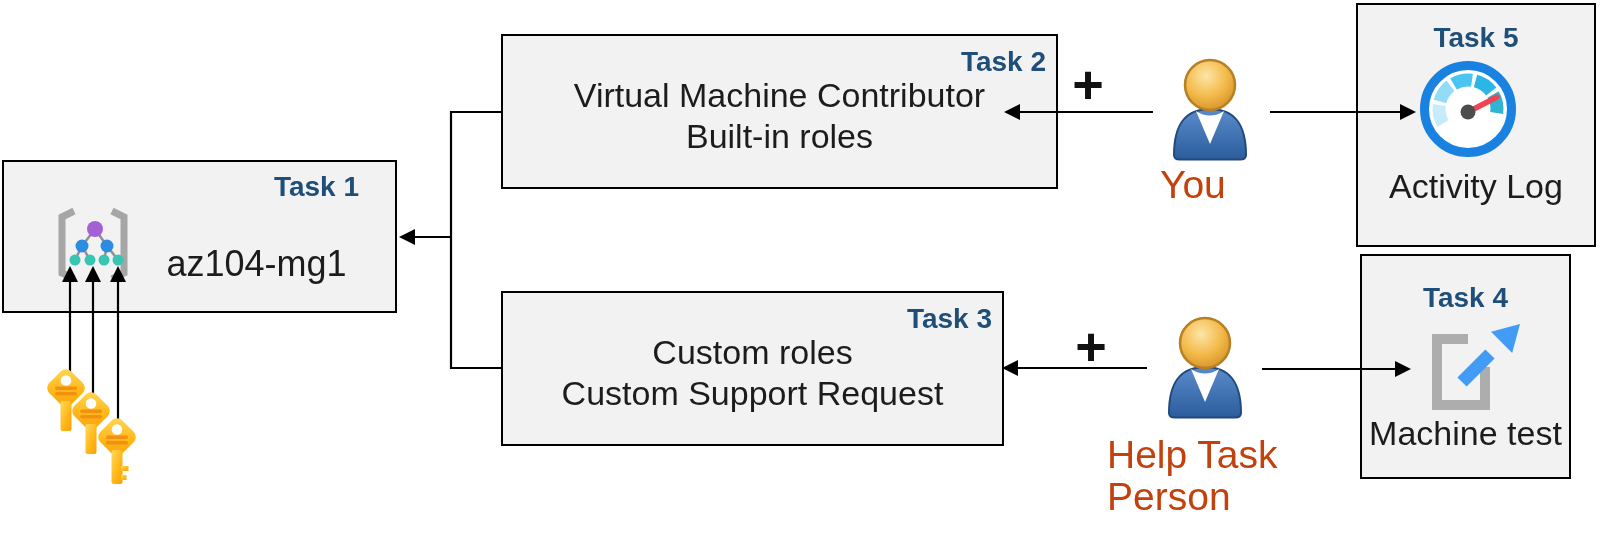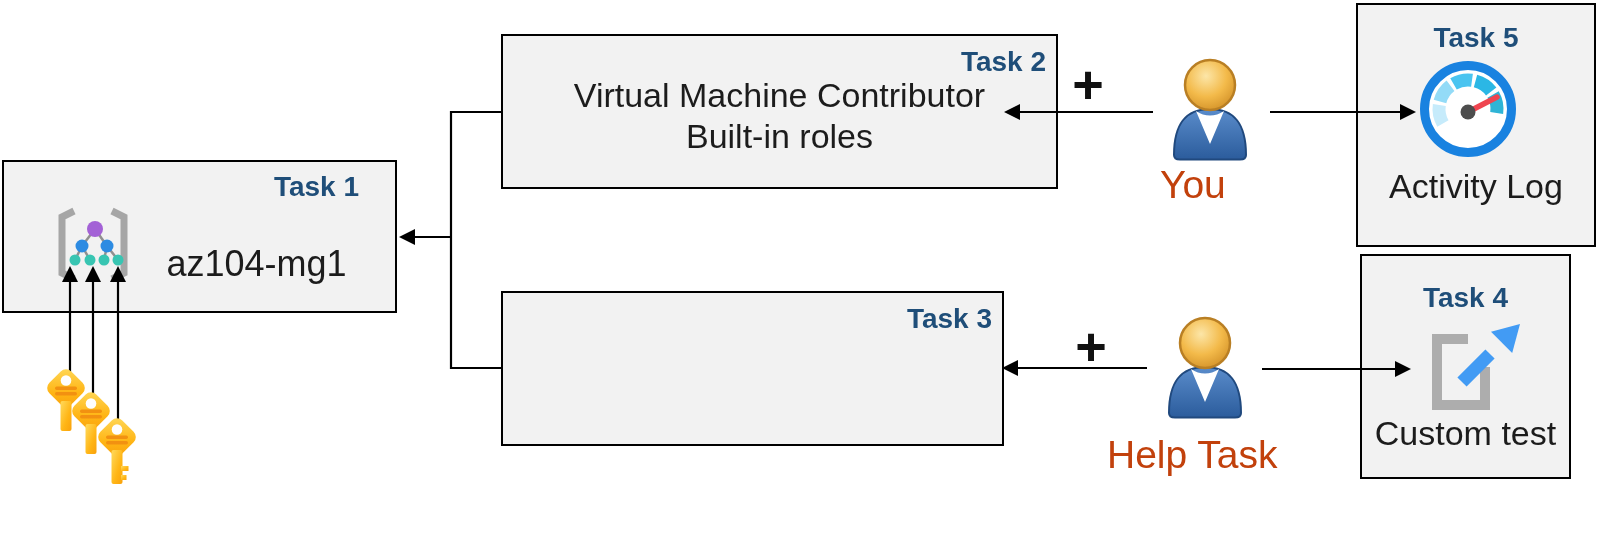--- a/index.html
+++ b/index.html
@@ -62,20 +62,24 @@
   <div class="box" style="left:501px;top:34px;width:557px;height:155px;">
     <div class="tag" style="top:10px;right:10px;">Task 2</div>
     <div class="boxlines" style="top:39px;">
       <div>Virtual Machine Contributor</div>
       <div>Built-in roles</div>
     </div>
   </div>
 
   <div class="box" style="left:501px;top:291px;width:503px;height:155px;">
     <div class="tag" style="top:10px;right:10px;">Task 3</div>
+    <div class="boxlines" style="top:39px;">
+      <div>Custom roles</div>
+      <div>Custom Support Request</div>
+    </div>
   </div>
 
   <div class="box" style="left:1356px;top:3px;width:240px;height:244px;">
     <div class="tag" style="top:17px;left:0;right:0;text-align:center;">Task 5</div>
     <svg class="icon-svg" style="left:60px;top:54px;" width="100" height="100" viewBox="0 0 100 100">
       <circle cx="50" cy="50" r="43.5" fill="#ffffff" stroke="#1982E0" stroke-width="9"></circle>
       <g fill="none" stroke-width="13">
         <path d="M 24.9 64.5 A 29 29 0 0 1 21.3 46.0" stroke="#C6EBFB"></path>
         <path d="M 22.0 42.5 A 29 29 0 0 1 32.5 26.8" stroke="#93DBF7"></path>
         <path d="M 35.5 24.9 A 29 29 0 0 1 54.0 21.3" stroke="#4AC4F0"></path>
@@ -88,21 +92,21 @@
     <div class="boxtitle" style="left:0;right:0;top:162px;">Activity Log</div>
   </div>
 
   <div class="box" style="left:1360px;top:254px;width:211px;height:225px;">
     <div class="tag" style="top:26px;left:0;right:0;text-align:center;">Task 4</div>
     <svg class="icon-svg" style="left:62px;top:56px;" width="105" height="105" viewBox="0 0 105 105">
       <path d="M 44 27 H 13 V 93 H 61 V 55" fill="none" stroke="#ADADAD" stroke-width="10"></path>
       <line x1="38" y1="70" x2="66" y2="42" stroke="#429BF4" stroke-width="13"></line>
       <polygon points="96,12 88.2,41 67,19.8" fill="#429BF4"></polygon>
     </svg>
-    <div class="boxtitle" style="left:0;right:0;top:158px;">Custom test</div>
+    <div class="boxtitle" style="left:0;right:0;top:158px;">Machine test</div>
   </div>
 
   <svg class="icon-svg" style="left:1165px;top:56px;" width="90" height="104" viewBox="0 0 90 104">
     <defs>
       <linearGradient id="bg-you" x1="0" y1="0" x2="0" y2="1">
         <stop offset="0" stop-color="#5A8CCB"></stop>
           <stop offset="1" stop-color="#2B5C9C"></stop>
       </linearGradient>
       <radialGradient id="hg-you" cx="0.42" cy="0.32" r="0.75">
         <stop offset="0" stop-color="#FCE6A8"></stop>
@@ -127,20 +131,21 @@
           <stop offset="0.55" stop-color="#F3BA4A"></stop>
           <stop offset="1" stop-color="#D18F26"></stop>
       </radialGradient>
     </defs>
     <path d="M 9 99 C 9 66 22 53 45 53 C 68 53 81 66 81 99 C 81 102.5 78 103.5 75 103.5 L 15 103.5 C 12 103.5 9 102.5 9 99 Z" fill="url(#bg-hd)" stroke="#20497E" stroke-width="2"></path>
     <path d="M 31 55 L 45 88 L 59 55 C 50 61 40 61 31 55 Z" fill="#ffffff"></path>
     <circle cx="45" cy="29" r="25" fill="url(#hg-hd)" stroke="#B97F24" stroke-width="2.5"></circle>
   </svg>
   <div class="label" style="left:1107px;top:434px;width:200px;">
     <div>Help Task</div>
+    <div>Person</div>
   </div>
 
   <div class="plus" style="left:1058px;top:57px;">+</div>
   <div class="plus" style="left:1061px;top:319px;">+</div>
 
   <svg id="connectors" width="1609" height="541" viewBox="0 0 1609 541">
     <g stroke="#000" stroke-width="2.2" fill="none">
       <path d="M 502 112 H 451 V 368 H 502"></path>
       <path d="M 451 237 H 413"></path>
       <path d="M 1017 112 H 1153"></path>

